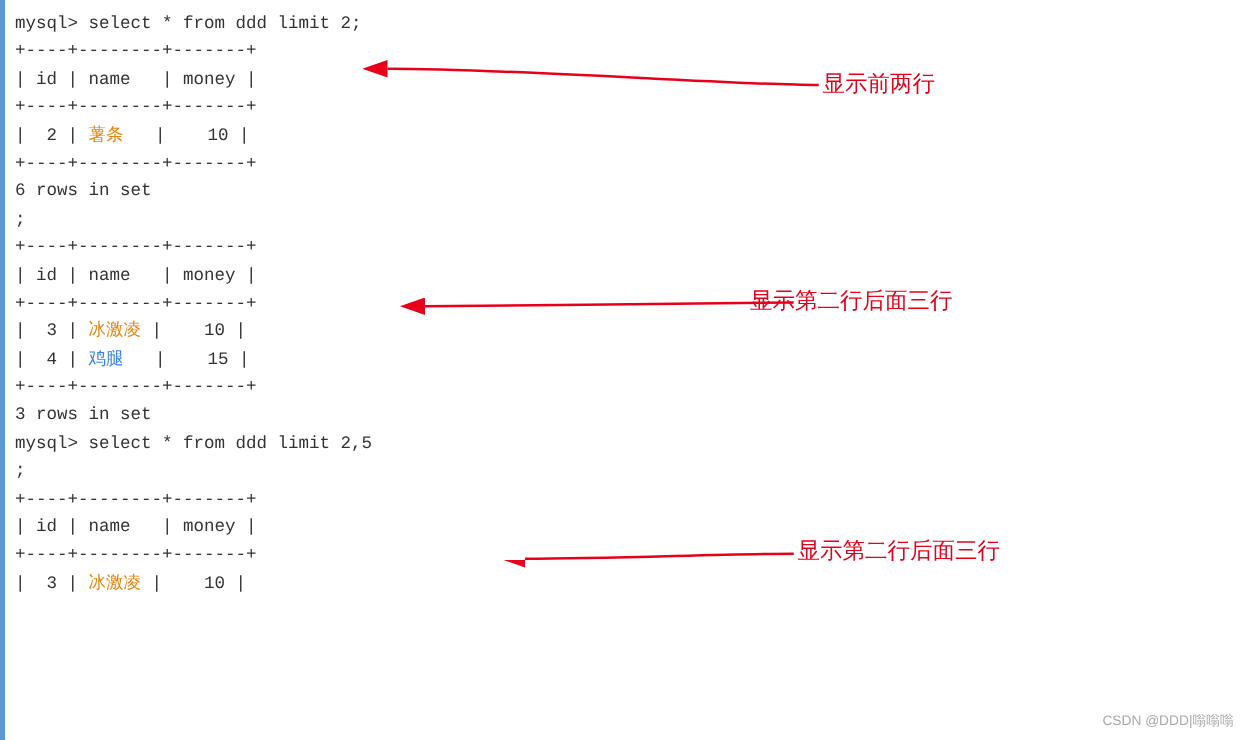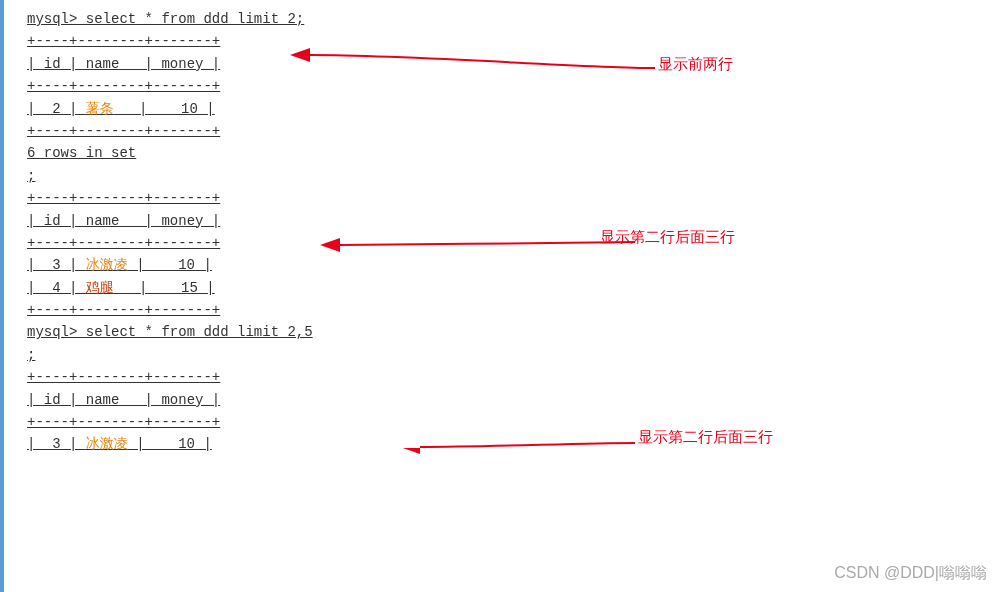--- a/index.html
+++ b/index.html
@@ -8,47 +8,46 @@
       font-family: 'Courier New', Courier, monospace;
       font-size: 14px;
       color: #333;
       width: 997px;
       min-height: 592px;
       position: relative;
       overflow: hidden;
     }
     .terminal {
       background: #ffffff;
-      padding: 8px 27px;
+      padding: 8px 12px;
       width: 100%;
-      text-decoration: underline;
     }
     .line {
       line-height: 1.6;
       white-space: pre;
       color: #333;
     }
     .annotation {
       position: absolute;
       color: #e8001a;
       font-family: 'SimSun', '宋体', serif;
-      font-size: 15px;
+      font-size: 18px;
       font-weight: normal;
     }
     
     svg.arrow-svg {
       position: absolute;
       overflow: visible;
     }
     .watermark {
       position: absolute;
       bottom: 8px;
       right: 10px;
       color: #aaa;
-      font-size: 16px;
+      font-size: 11px;
       font-family: Arial, sans-serif;
     }
     .left-bar {
       position: absolute;
       left: 0;
       top: 0;
       width: 4px;
       height: 100%;
       background: #5b9bd5;
     }
@@ -65,22 +64,23 @@
     <div class="line">+----+--------+-------+</div>
     <div class="line">|  2 | <span style="color:#e8820c;">薯条</span>   |    10 |</div>
     <div class="line">+----+--------+-------+</div>
     <div class="line">6 rows in set</div>
     <div class="line"></div>
     <div class="line">;</div>
     <div class="line">+----+--------+-------+</div>
     <div class="line">| id | name   | money |</div>
     <div class="line">+----+--------+-------+</div>
     <div class="line">|  3 | <span style="color:#e8820c;">冰激凌</span> |    10 |</div>
-    <div class="line">|  4 | <span style="color:#c2410c;">鸡腿</span>   |    15 |</div>
+    <div class="line">|  4 | <span style="color:#3b82f6;">鸡腿</span>   |    15 |</div>
     <div class="line">+----+--------+-------+</div>
+    <div class="line">3 rows in set</div>
     <div class="line"></div>
     <div class="line">mysql&gt; select * from ddd limit 2,5</div>
     <div class="line">;</div>
     <div class="line">+----+--------+-------+</div>
     <div class="line">| id | name   | money |</div>
     <div class="line">+----+--------+-------+</div>
     <div class="line">|  3 | <span style="color:#e8820c;">冰激凌</span> |    10 |</div>
   </div>
 
 <div class="annotation" style="top:55px; left:658px;">显示前两行</div>

